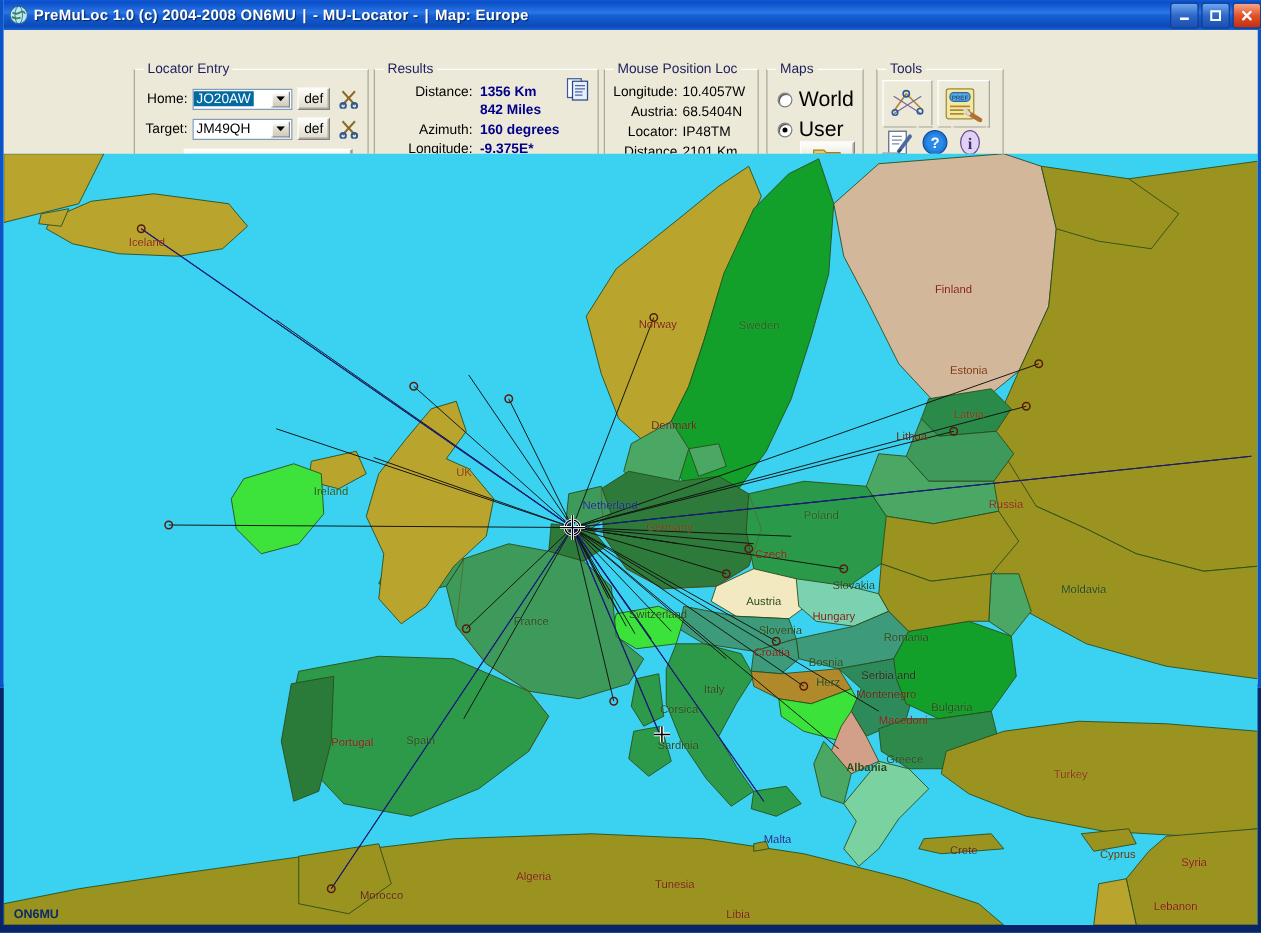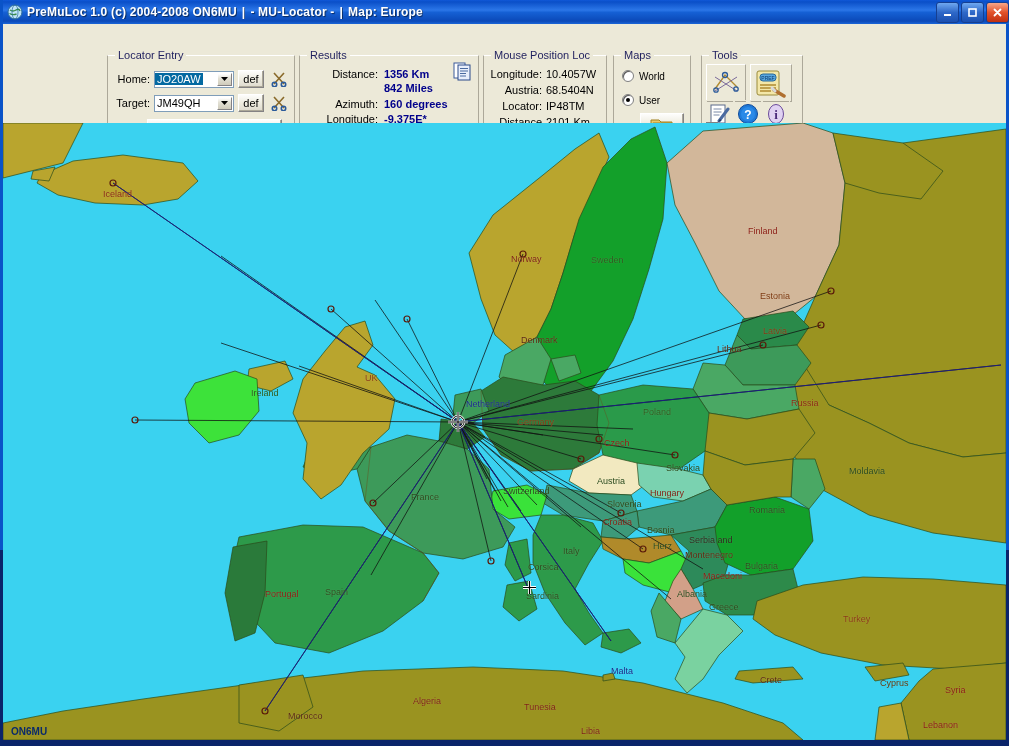--- a/index.html
+++ b/index.html
@@ -69,21 +69,21 @@
   .rval{position:absolute;font-size:11px;font-weight:bold;color:#00008b;}
   #copyRes{position:absolute;right:6px;top:6px;width:19px;height:19px;}
 
   
   #grpMouse{left:480px;top:31px;width:122px;height:88px;}
   .mlab{position:absolute;text-align:right;font-size:11px;color:#000;white-space:nowrap;}
   .mval{position:absolute;font-size:11px;color:#000;white-space:nowrap;}
 
   
   #grpMaps{left:610px;top:31px;width:76px;height:88px;}
-  .radio{position:absolute;display:flex;align-items:center;gap:5px;font-size:10px;}
+  .radio{position:absolute;display:flex;align-items:center;gap:5px;font-size:17px;}
   .rdot{width:12px;height:12px;border-radius:50%;background:#fff;
      border:1px solid #808080;box-shadow:inset 1px 1px 0 #5a5a5a, inset -1px -1px 0 #fff;
      position:relative;box-sizing:border-box;}
   .rdot.on::after{content:"";position:absolute;left:3px;top:3px;width:4px;height:4px;border-radius:50%;background:#000;}
   #openMapBtn{position:absolute;left:26px;top:57px;width:44px;height:22px;}
 
   
   #grpTools{left:698px;top:31px;width:100px;height:88px;}
   .tbtn{position:absolute;border:1px solid #ece9d8;display:flex;align-items:center;justify-content:center;}
   .tbtn.raised{border:1px solid #fff;border-right-color:#aca899;border-bottom-color:#aca899;}
@@ -507,23 +507,23 @@
         <div class="clabel" style="left: 663px; top: 340px; color: rgb(42, 74, 26);">Slovakia</div>
         <div class="clabel" style="left: 594px; top: 353px; color: rgb(42, 74, 26);">Austria</div>
         <div class="clabel" style="left: 647px; top: 365px; color: rgb(125, 31, 16);">Hungary</div>
         <div class="clabel" style="left: 604px; top: 376px; color: rgb(42, 74, 26);">Slovenia</div>
         <div class="clabel" style="left: 600px; top: 394px; color: rgb(125, 31, 16);">Croatia</div>
         <div class="clabel" style="left: 644px; top: 402px; color: rgb(42, 74, 26);">Bosnia</div>
         <div class="clabel" style="left: 650px; top: 418px; color: rgb(42, 74, 26);">Herz</div>
         <div class="clabel" style="left: 686px; top: 412px; color: rgb(42, 42, 26);">Serbia and</div>
         <div class="clabel" style="left: 682px; top: 427px; color: rgb(92, 42, 16);">Montenegro</div>
         <div class="clabel" style="left: 700px; top: 448px; color: rgb(138, 26, 16);">Macedoni</div>
-        <div class="clabel" style="left: 674px; top: 466px; color: rgb(42, 74, 26);">Albania</div>
+        <div class="clabel" style="left: 674px; top: 486px; color: rgb(42, 74, 26); font-weight: bold;">Albania</div>
         <div class="clabel" style="left: 706px; top: 479px; color: rgb(42, 74, 26);">Greece</div>
-        <div class="clabel" style="left: 746px; top: 382px; color: rgb(42, 74, 26); text-align: center;">Romania</div>
+        <div class="clabel" style="left: 704px; top: 382px; color: rgb(42, 74, 26); text-align: center;">Romania</div>
         <div class="clabel" style="left: 798px; top: 343px; color: rgb(42, 74, 26); padding-left: 48px;">Moldavia</div>
         <div class="clabel" style="left: 742px; top: 438px; color: rgb(42, 74, 26);">Bulgaria</div>
         <div class="clabel" style="left: 840px; top: 491px; color: rgb(138, 58, 16);">Turkey</div>
         <div class="clabel" style="left: 757px; top: 552px; color: rgb(92, 42, 16);">Crete</div>
         <div class="clabel" style="left: 877px; top: 555px; color: rgb(92, 58, 16);">Cyprus</div>
         <div class="clabel" style="left: 942px; top: 562px; color: rgb(138, 26, 16);">Syria</div>
         <div class="clabel" style="left: 920px; top: 597px; color: rgb(138, 26, 16);">Lebanon</div>
         <div class="clabel" style="left: 408px; top: 369px; color: rgb(42, 74, 26);">France</div>
         <div class="clabel" style="left: 500px; top: 363px; color: rgb(42, 74, 26);">Switzerland</div>
         <div class="clabel" style="left: 560px; top: 423px; color: rgb(42, 74, 26);">Italy</div>

